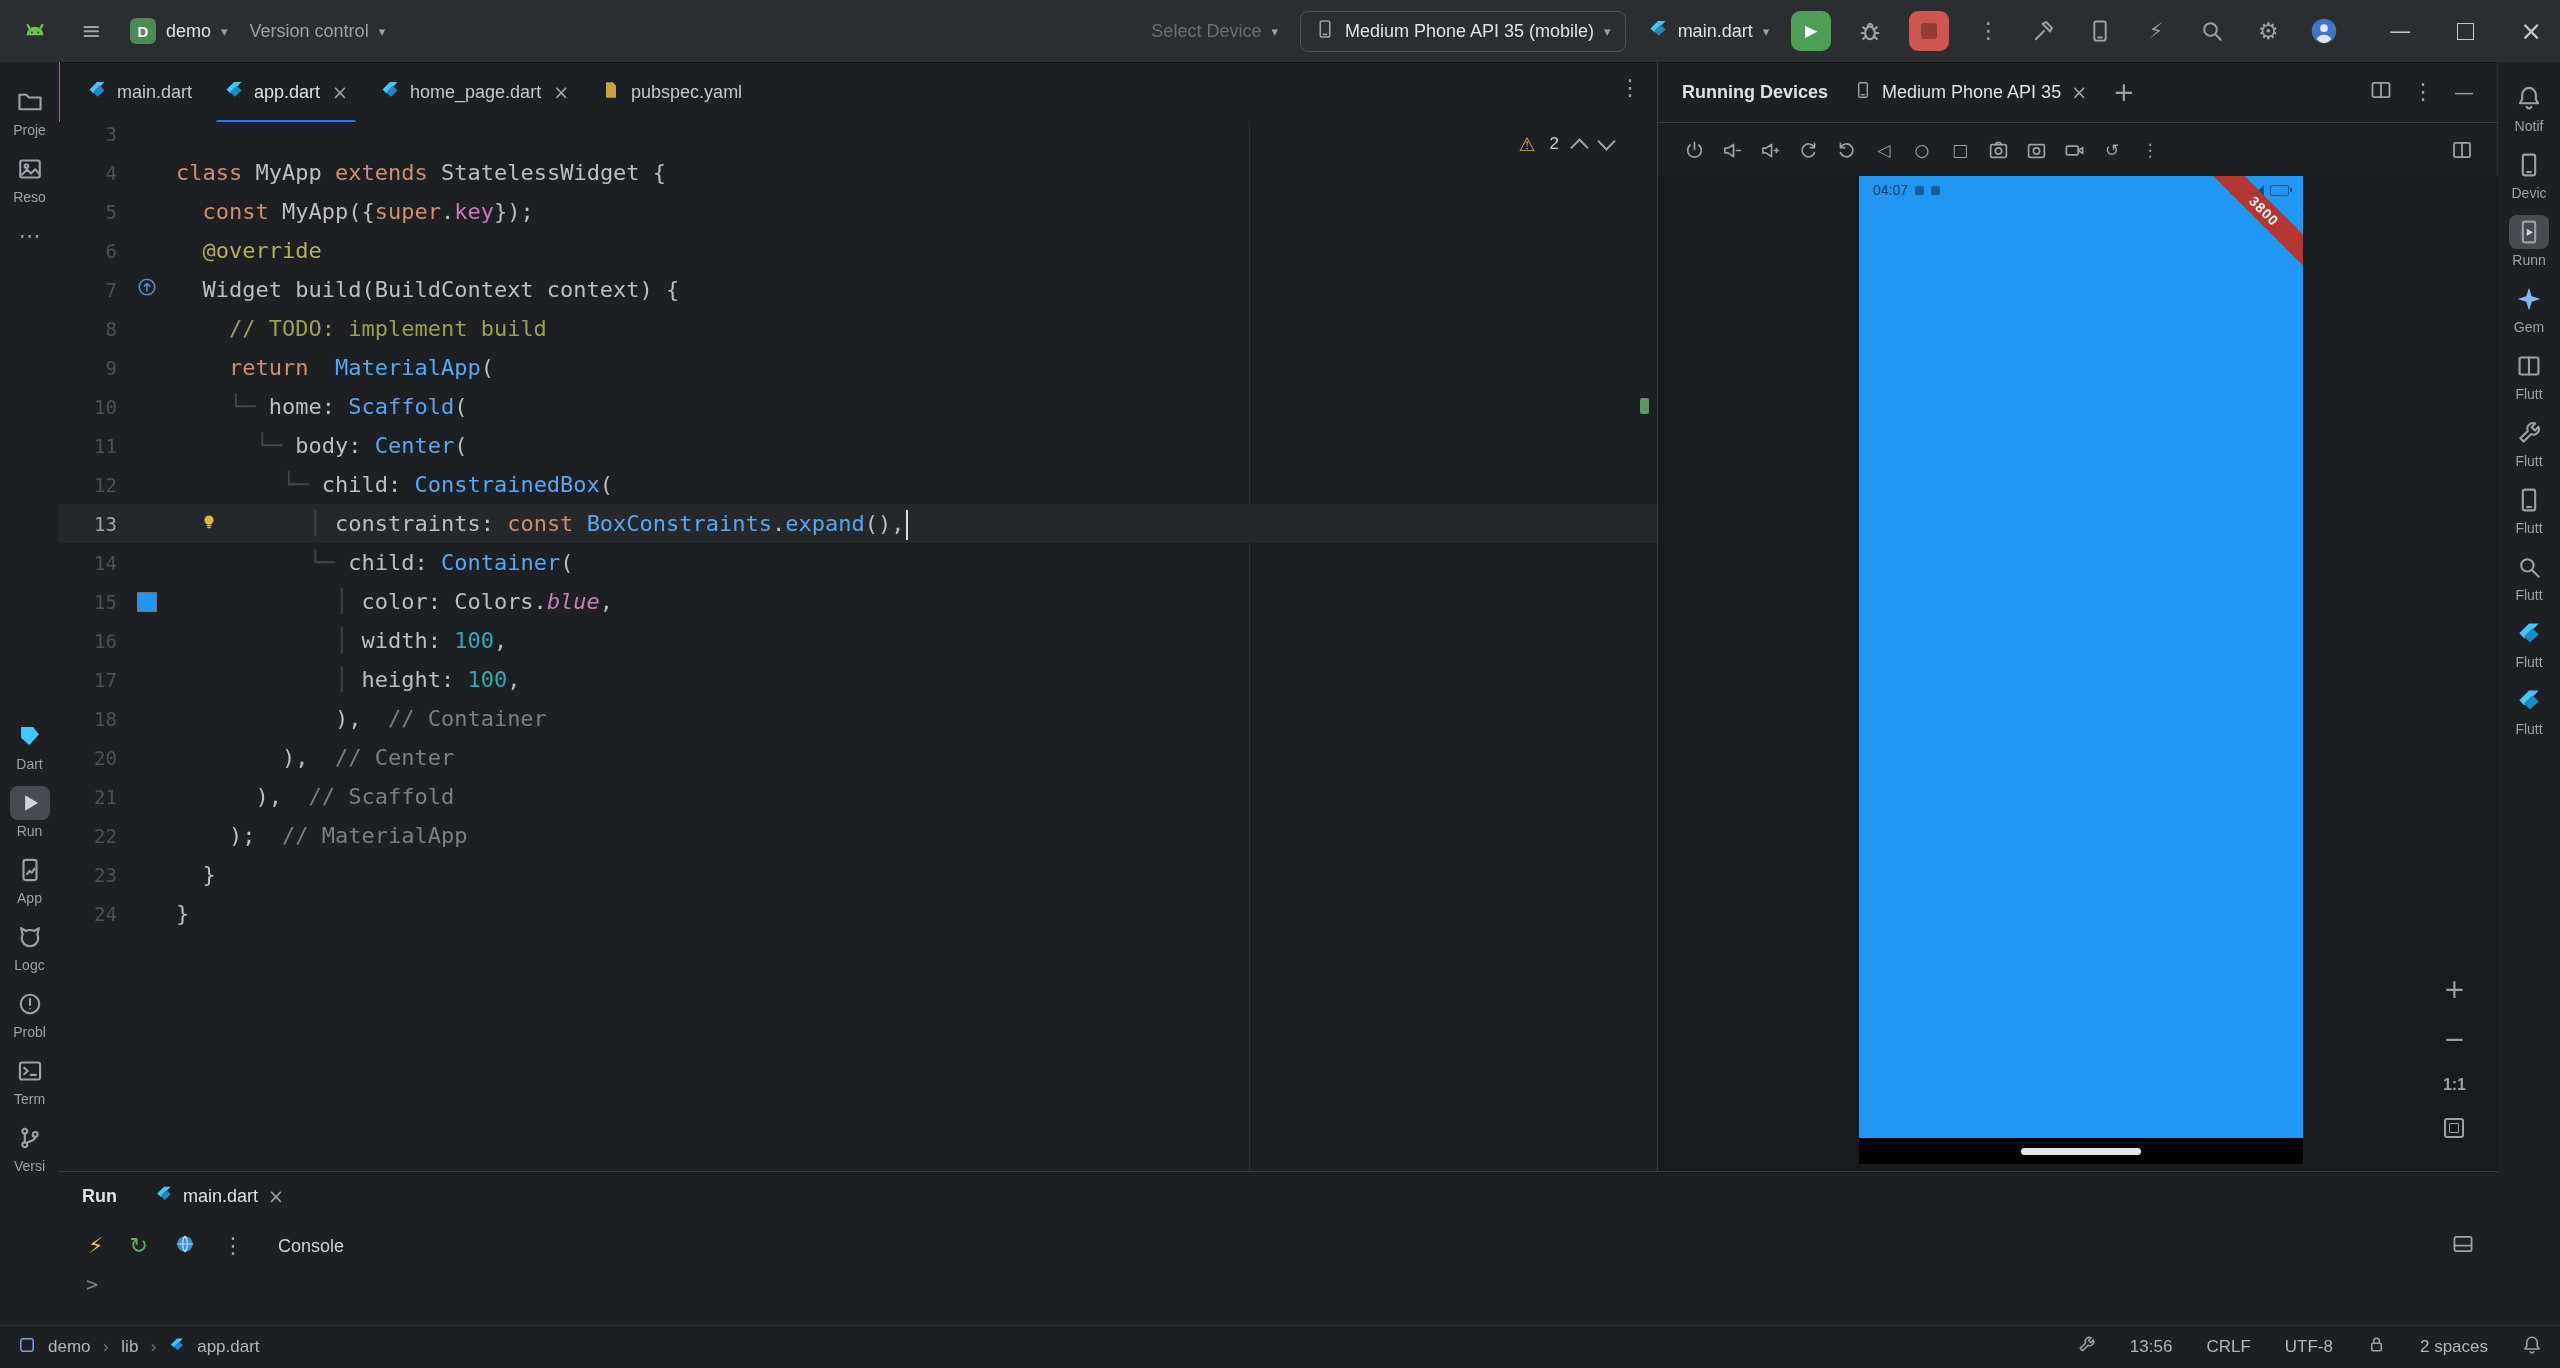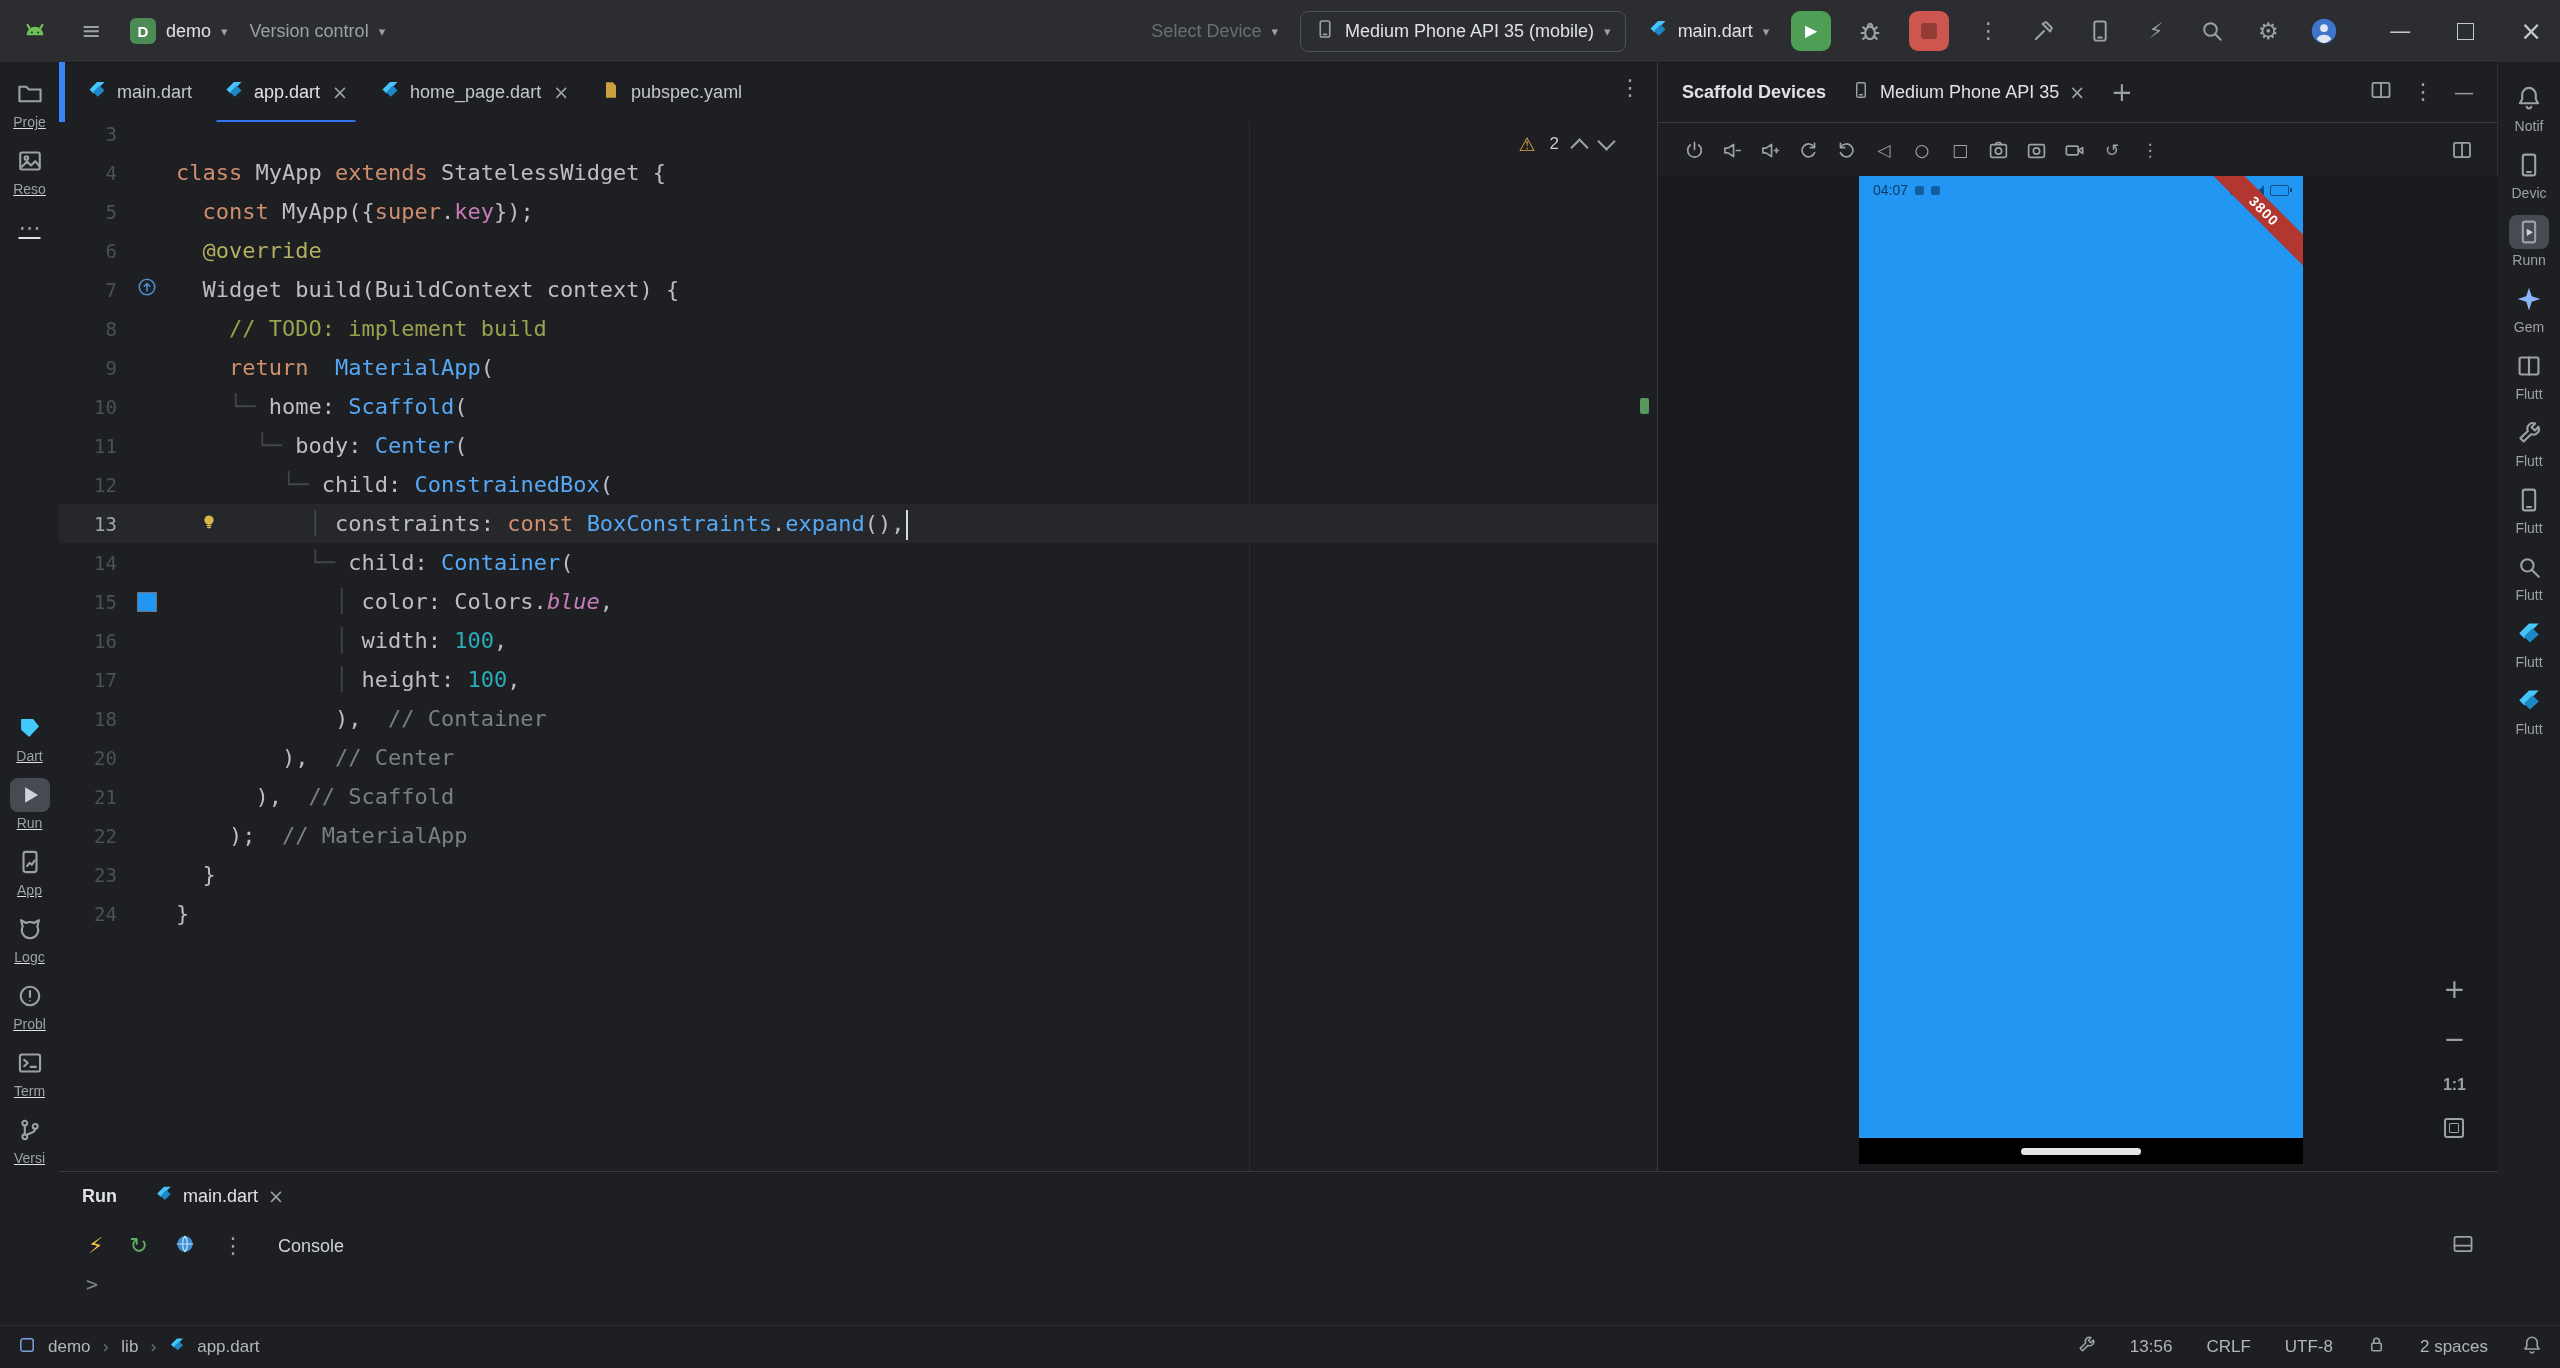--- a/index.html
+++ b/index.html
@@ -20,21 +20,21 @@
   .device-pill{display:flex;align-items:center;gap:10px;border:1px solid #4e5157;border-radius:8px;padding:7px 14px;}
   .run-btn{width:40px;height:40px;border-radius:9px;background:#4f9e55;display:flex;align-items:center;justify-content:center;color:#fff;}
   .stop-btn{width:40px;height:40px;border-radius:9px;background:#cd564e;display:flex;align-items:center;justify-content:center;}
   .stop-inner{width:16px;height:16px;border-radius:3px;background:rgba(40,8,8,.35);}
   .win-group{display:flex;gap:46px;margin-left:26px;align-items:center;}
   .win-btn{color:#c4c7cc;font-size:22px;}
   .win-sq{width:15px;height:15px;border:1.5px solid #c4c7cc;display:inline-block;}
 
   
   .strip{position:absolute;top:62px;bottom:42px;background:#1e1f22;display:flex;flex-direction:column;align-items:center;}
-  .strip.left{left:0;width:59px;border-right:6px solid #3b82f6;padding-top:8px;text-decoration:underline;}
+  .strip.left{left:0;width:59px;border-right:1px solid #3b82f6;padding-top:16px;}
   .strip.right{right:0;width:62px;border-left:1px solid #2d2f33;padding-top:12px;}
   .lt-bottom{margin-top:452px;}
   .strip-item{display:flex;flex-direction:column;align-items:center;gap:3px;padding:7px 0;width:100%;}
   .strip-item .ic{width:40px;height:34px;display:flex;align-items:center;justify-content:center;border-radius:8px;color:#9da0a8;}
   .strip-item.active .ic{background:#464a51;}
   .strip-item .lbl{font-size:14px;color:#9da0a8;}
 
   
   .main{position:absolute;top:62px;left:59px;right:62px;bottom:196px;}
   .editor-col{position:absolute;left:0;top:0;bottom:0;width:1598px;}
@@ -559,21 +559,21 @@
           <span>2</span>
           <span class="chevbox chev-up"></span>
           <span class="chevbox chev-dn"></span>
         </div>
         <div class="scroll-mark"></div>
       </div>
     </div>
 
     <div class="right-col">
       <div class="rp-header">
-        <span class="rp-title">Scaffold Devices</span>
+        <span class="rp-title">Running Devices</span>
         <div class="rp-tab">
           <span><svg width="18" height="18" viewBox="0 0 16 16" fill="none" stroke="#9da0a8" stroke-width="1.3" stroke-linecap="round" stroke-linejoin="round">
                 <rect x="4.2" y="1.6" width="7.6" height="12.8" rx="1.4"></rect>
                 <path d="M6.8 12.3h2.4"></path>
               </svg></span>
           <span>Medium Phone API 35</span>
           <span class="close gl">×</span>
         </div>
         <span class="rp-plus gl">+</span>
         <div class="rp-actions">

